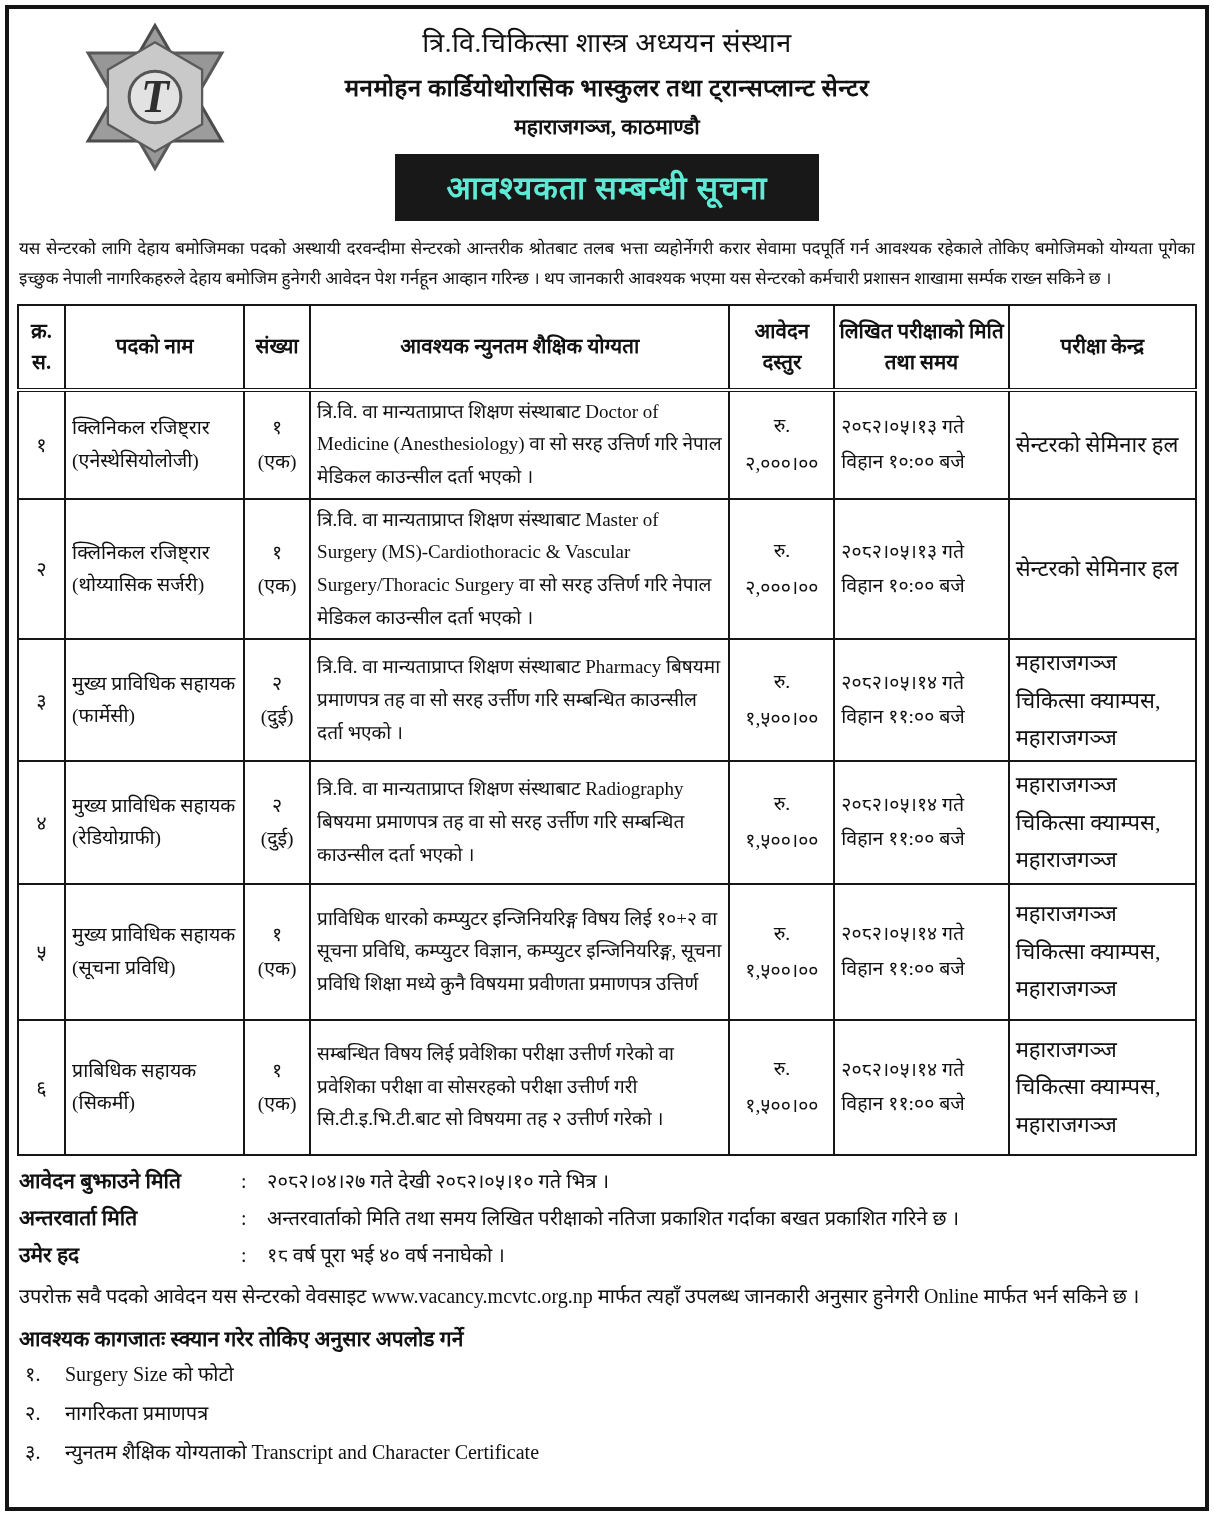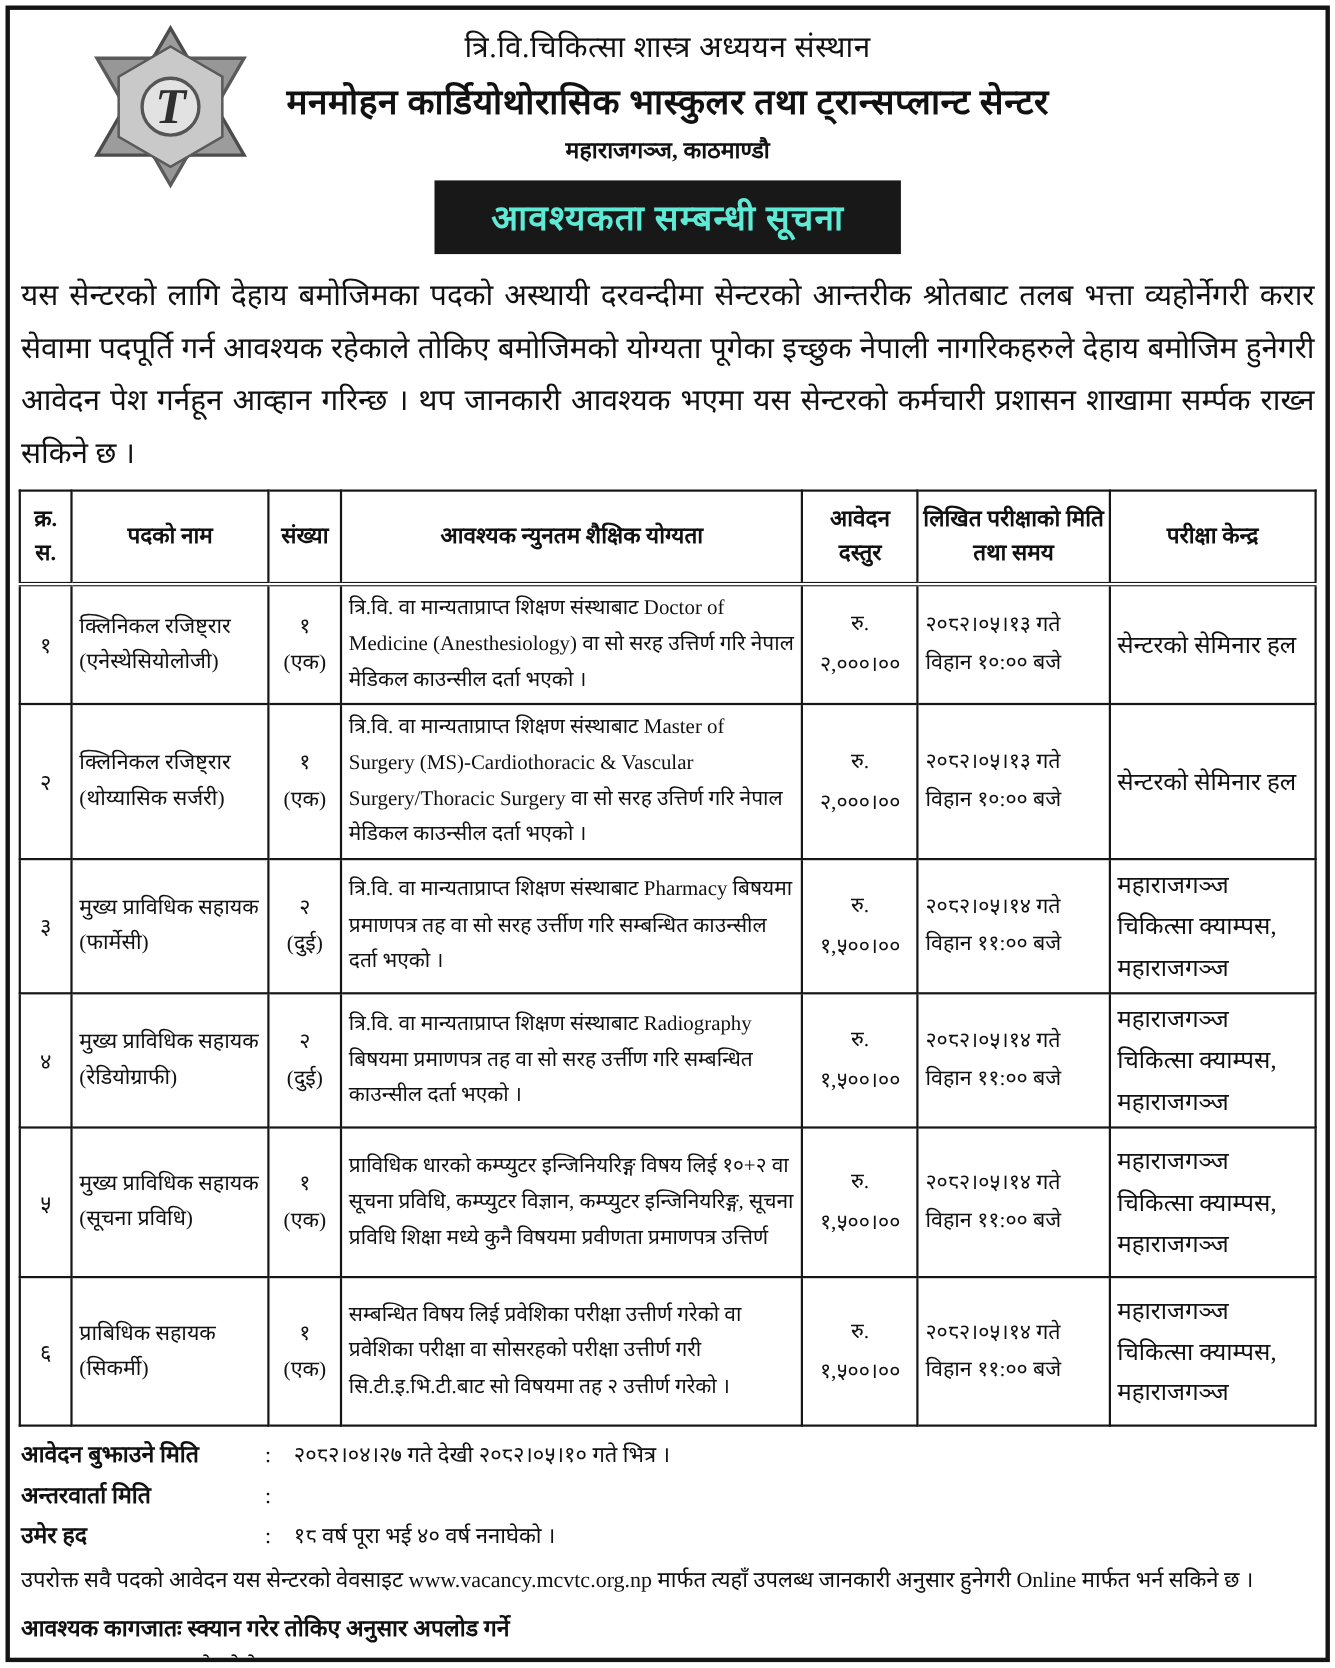--- a/index.html
+++ b/index.html
@@ -17,36 +17,36 @@
     padding:6px 8px 4px 8px;
     overflow:hidden;
     background:#fff;
   }
   
   .header{position:relative;text-align:center;}
   .logo{
     position:absolute;left:62px;top:6px;width:152px;height:152px;
   }
   .inst-line1{font-size:27px;font-weight:normal;letter-spacing:.5px;padding-top:8px;}
-  .inst-line2{font-size:32px;font-weight:bold;margin-top:10px;letter-spacing:.5px;}
+  .inst-line2{font-size:24px;font-weight:bold;margin-top:10px;letter-spacing:.5px;}
   .inst-line3{font-size:21px;font-weight:bold;margin-top:9px;}
   .banner{
     display:inline-block;
     margin-top:14px;
     background:#181818;
     color:#5eead4;
     font-size:32px;font-weight:bold;
     padding:11px 52px 13px 52px;
     letter-spacing:1px;
   }
   .pubdate{font-size:21px;font-weight:bold;margin-top:12px;}
   
   .intro{
     margin:13px 2px 9px 2px;
-    font-size:27px;line-height:1.78;
+    font-size:17px;line-height:1.78;
     text-align:justify;
   }
   
   table.vacancy{
     width:100%;
     border-collapse:collapse;
     table-layout:fixed;
   }
   table.vacancy th, table.vacancy td{
     border:2px solid #161616;
@@ -246,20 +246,21 @@
 
   <div class="meta">
     <div class="meta-row">
       <span class="meta-label">आवेदन बुझाउने मिति</span>
       <span class="meta-sep">:</span>
       <span class="meta-value">२०८२।०४।२७ गते  देखी २०८२।०५।१० गते भित्र ।</span>
     </div>
     <div class="meta-row">
       <span class="meta-label">अन्तरवार्ता मिति</span>
       <span class="meta-sep">:</span>
+      <span class="meta-value">अन्तरवार्ताको मिति तथा समय लिखित परीक्षाको नतिजा प्रकाशित गर्दाका बखत प्रकाशित गरिने छ ।</span>
     </div>
     <div class="meta-row">
       <span class="meta-label">उमेर हद</span>
       <span class="meta-sep">:</span>
       <span class="meta-value">१८ वर्ष पूरा भई ४० वर्ष ननाघेको ।</span>
     </div>
   </div>
 
   <p class="website">उपरोक्त सवै पदको आवेदन यस सेन्टरको वेवसाइट www.vacancy.mcvtc.org.np मार्फत त्यहाँ उपलब्ध जानकारी अनुसार हुनेगरी Online मार्फत भर्न सकिने छ ।</p>
 

